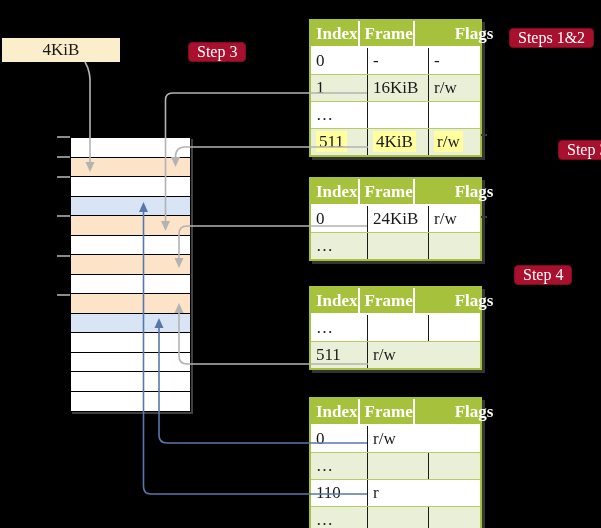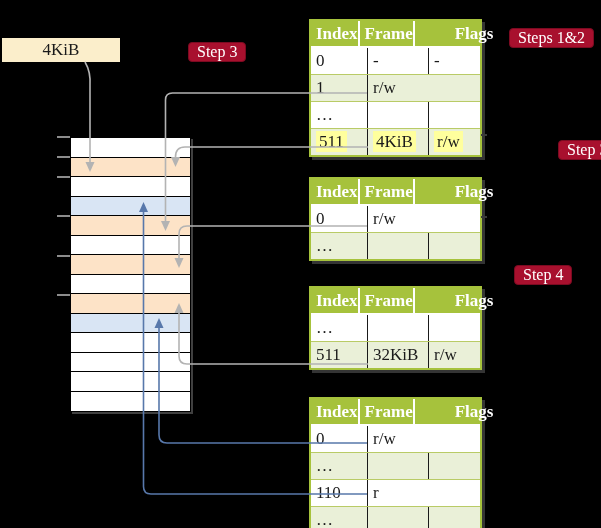--- a/index.html
+++ b/index.html
@@ -108,20 +108,21 @@
       <div class="hcell c2">Frame</div>
       <div class="hcell c3">Flags</div>
     </div>
     <div class="brow">
       <div class="bcell c1">0</div>
       <div class="bcell c2">-</div>
       <div class="bcell c3">-</div>
     </div>
     <div class="brow shade">
       <div class="bcell c1">1</div>
+      <div class="bcell c2">16KiB</div>
       <div class="bcell c3">r/w</div>
     </div>
     <div class="brow">
       <div class="bcell c1">…</div>
       <div class="bcell c2"></div>
       <div class="bcell c3"></div>
     </div>
     <div class="brow shade">
       <div class="bcell c1"><span class="hl">511</span></div>
       <div class="bcell c2"><span class="hl">4KiB</span></div>
@@ -130,20 +131,21 @@
   </div>
 
   <div class="ptable t2">
     <div class="hrow">
       <div class="hcell c1">Index</div>
       <div class="hcell c2">Frame</div>
       <div class="hcell c3">Flags</div>
     </div>
     <div class="brow">
       <div class="bcell c1">0</div>
+      <div class="bcell c2">24KiB</div>
       <div class="bcell c3">r/w</div>
     </div>
     <div class="brow shade">
       <div class="bcell c1">…</div>
       <div class="bcell c2"></div>
       <div class="bcell c3"></div>
     </div>
   </div>
 
   <div class="ptable t3">
@@ -152,21 +154,20 @@
       <div class="hcell c2">Frame</div>
       <div class="hcell c3">Flags</div>
     </div>
     <div class="brow">
       <div class="bcell c1">…</div>
       <div class="bcell c2"></div>
       <div class="bcell c3"></div>
     </div>
     <div class="brow shade">
       <div class="bcell c1">511</div>
-      <div class="bcell c2">32KiB</div>
       <div class="bcell c3">r/w</div>
     </div>
   </div>
 
   <div class="ptable t4">
     <div class="hrow">
       <div class="hcell c1">Index</div>
       <div class="hcell c2">Frame</div>
       <div class="hcell c3">Flags</div>
     </div>

